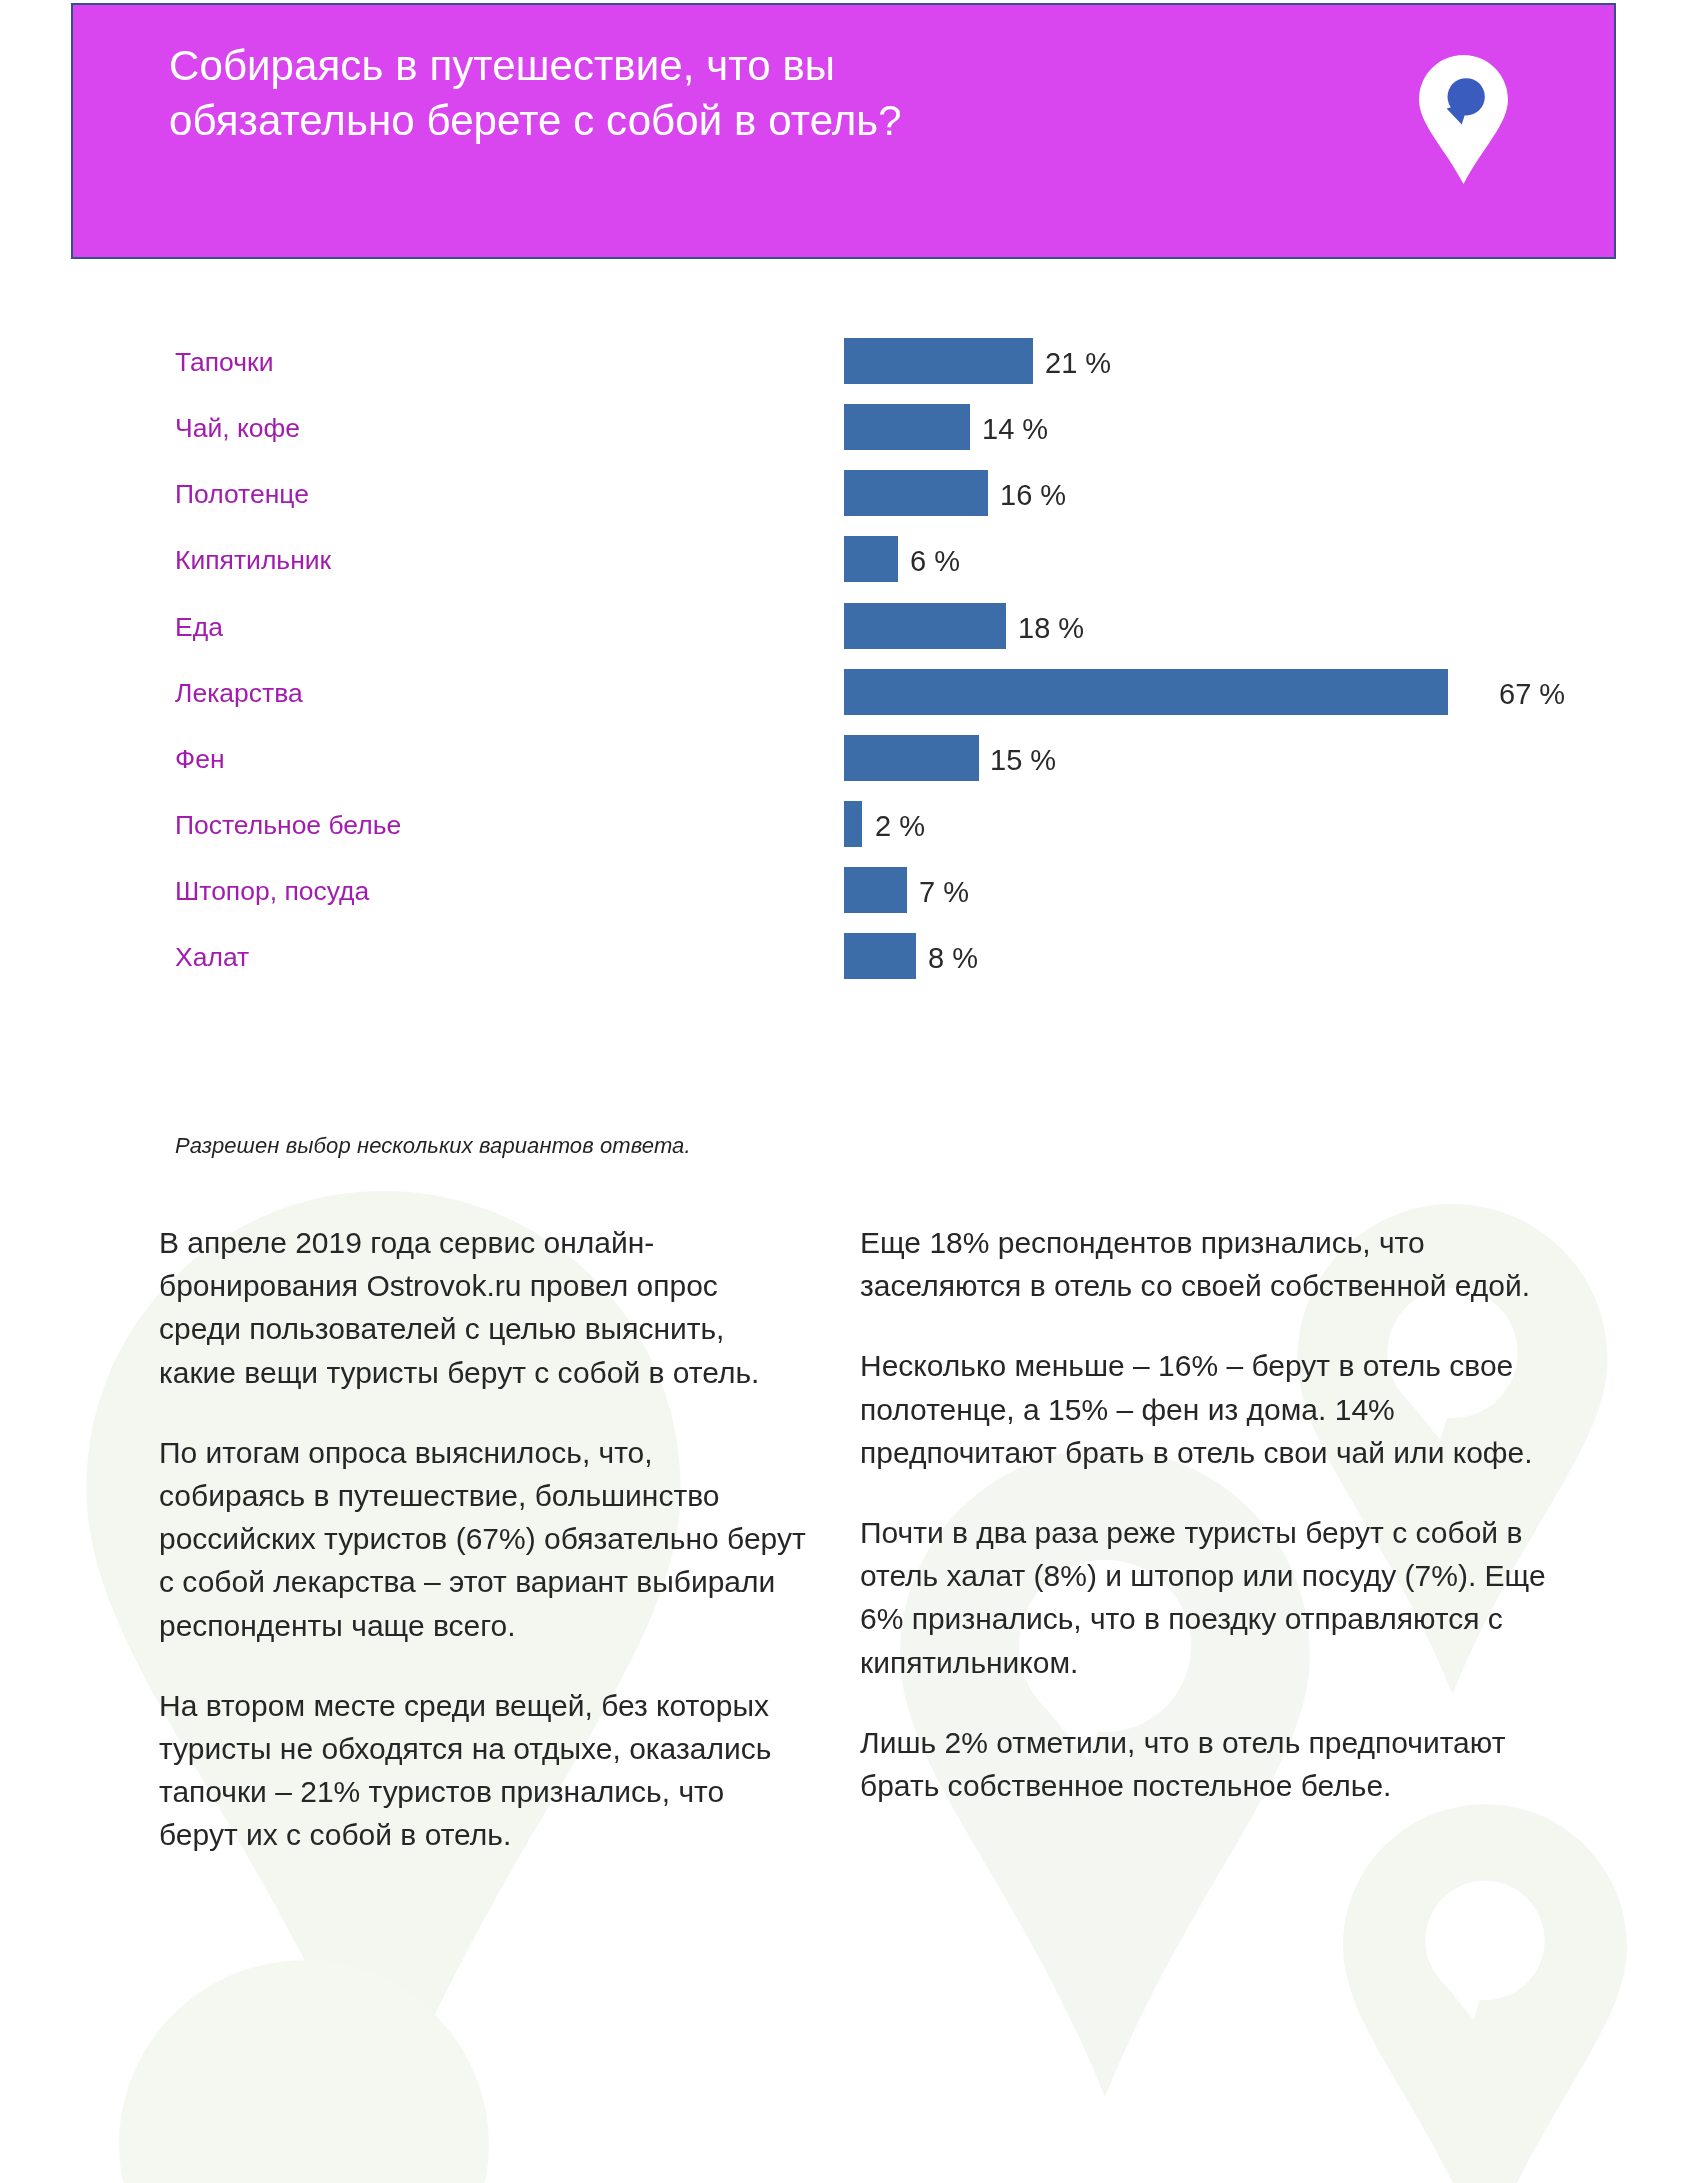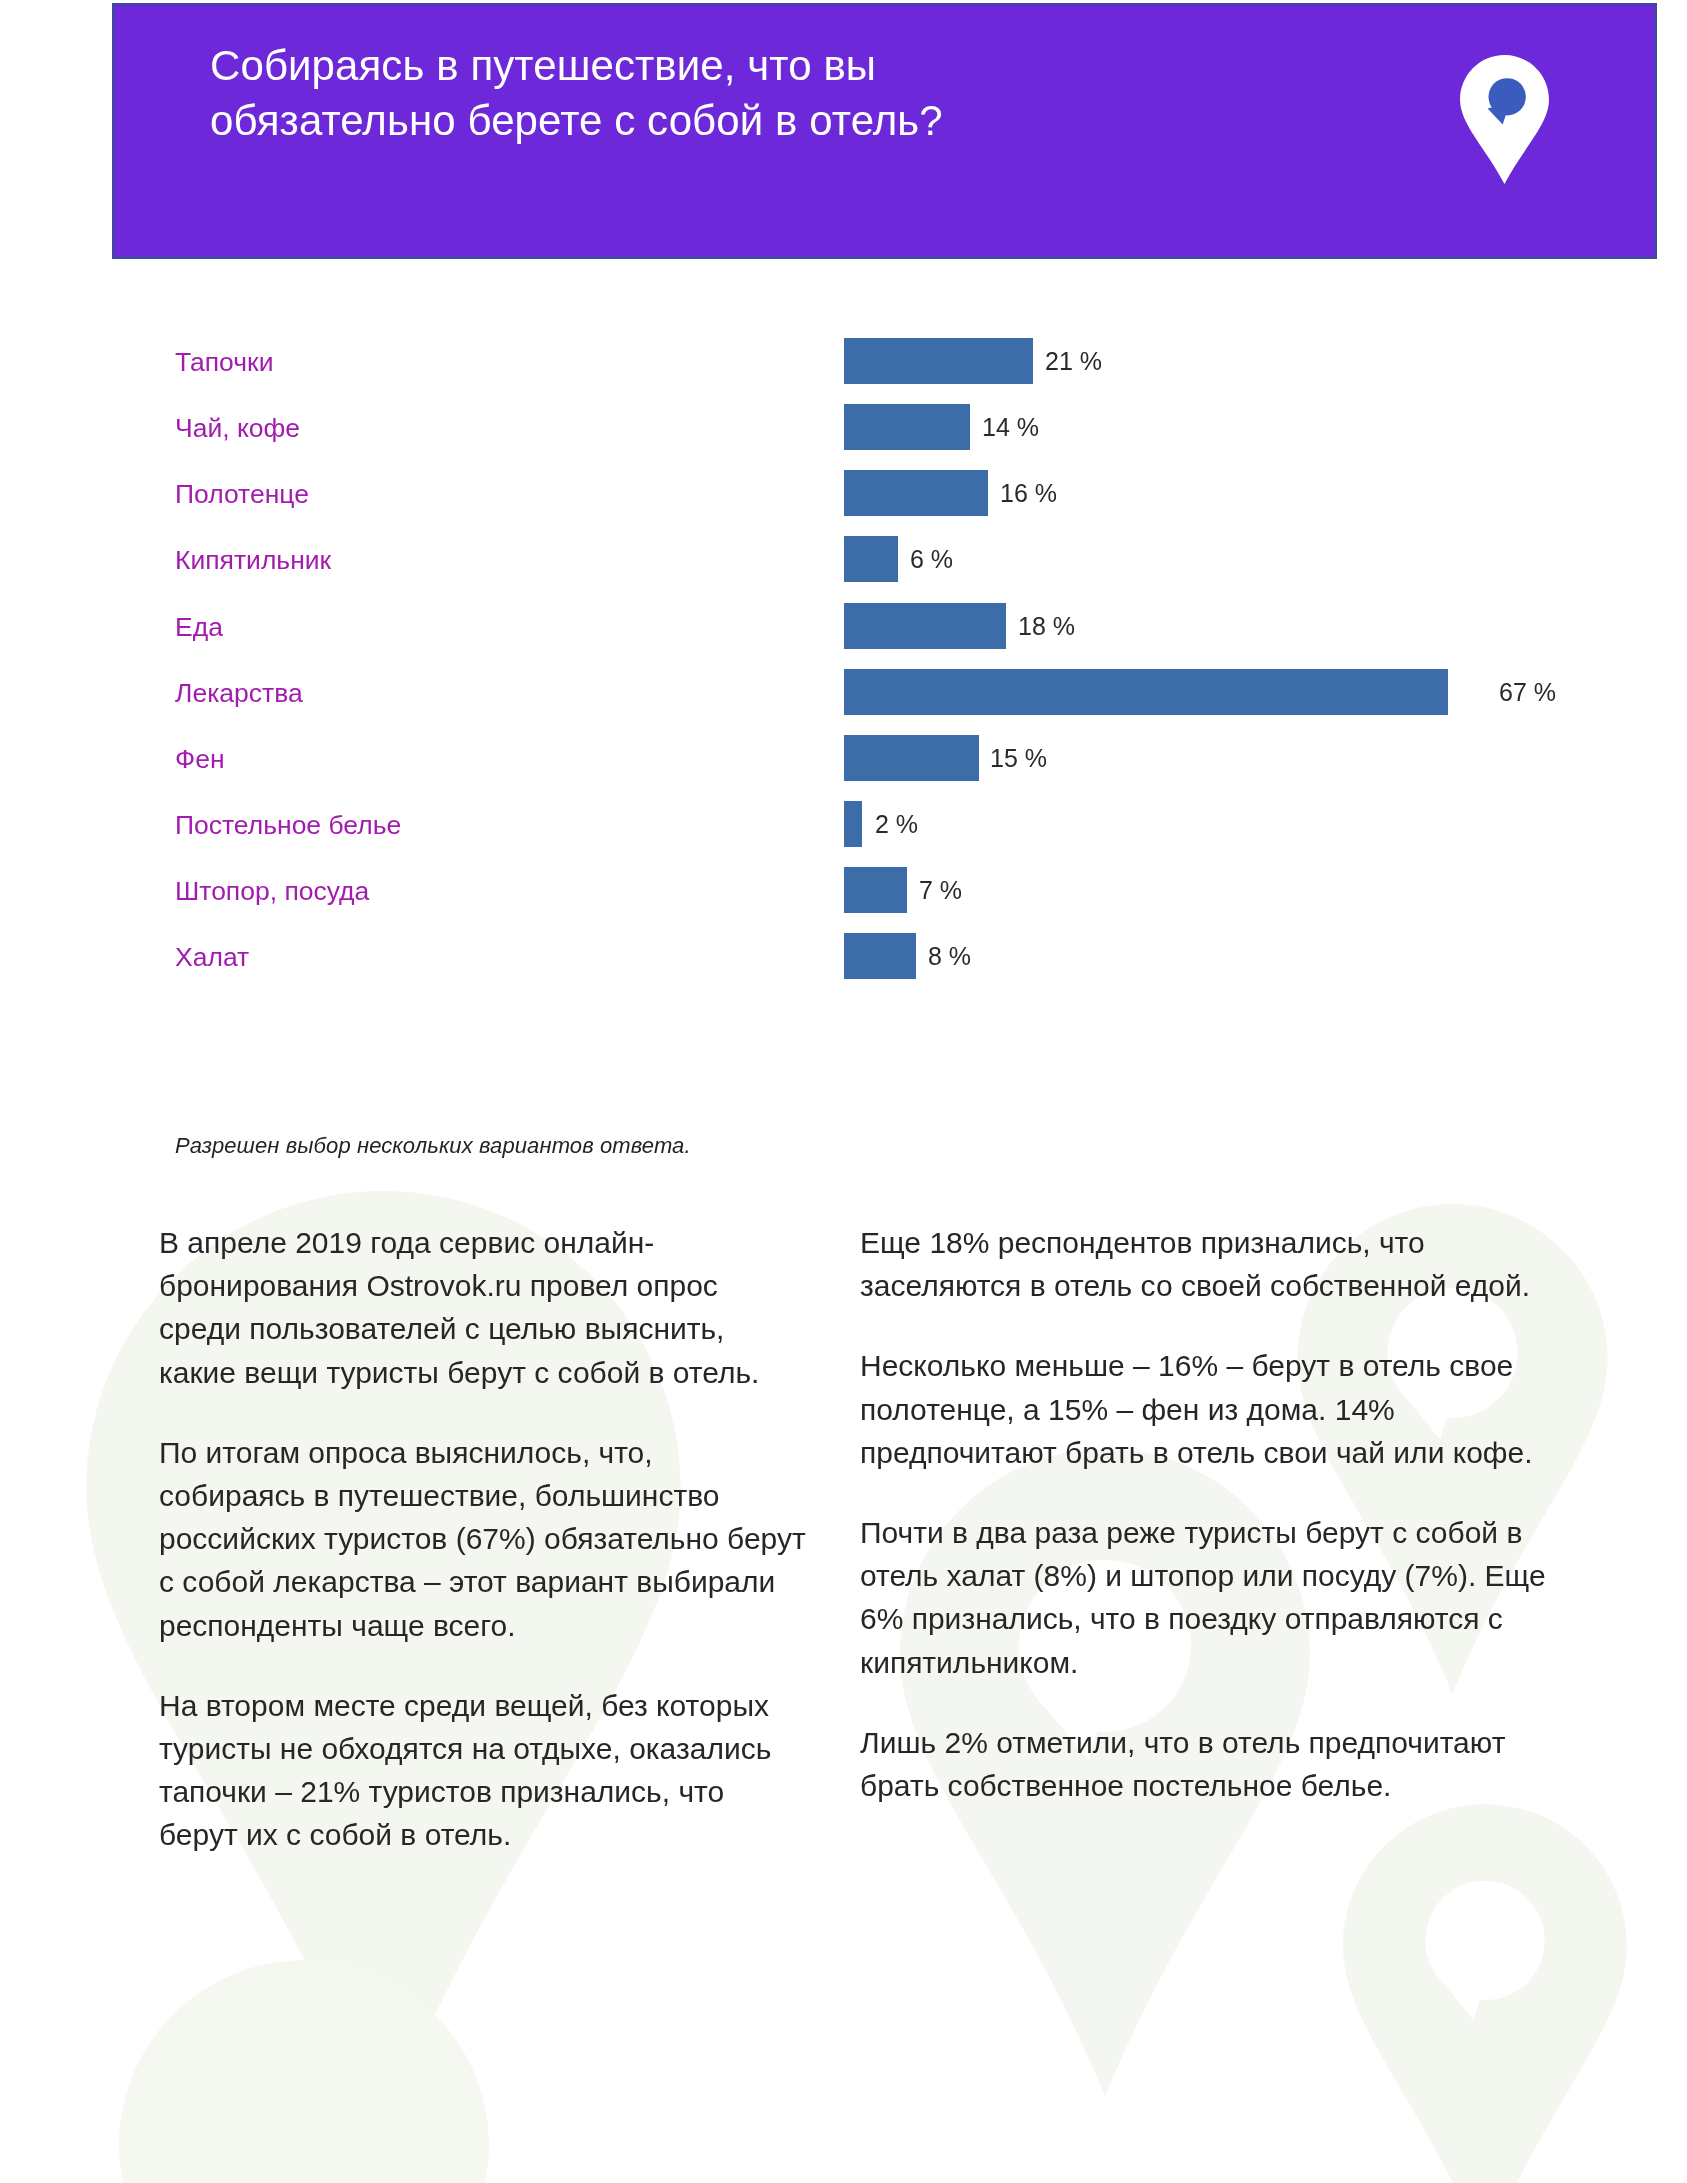--- a/index.html
+++ b/index.html
@@ -13,25 +13,24 @@
   .page{position:relative;width:1687px;height:2183px;overflow:hidden;}
 
   
   .wm{position:absolute;opacity:1;z-index:0;pointer-events:none;}
   .wm svg{display:block;}
 
   
   .header{
     position:absolute;left:71px;top:3.3px;
     width:1545px;height:256px;
-    background:#6d28d9;
+    background:#d946ef;
     border:2px solid #36508f;
     box-sizing:border-box;
     z-index:2;
-    margin-left:41px;
   }
   .header-title{
     position:absolute;left:96px;top:34px;width:1125px;
     color:#ffffff;
     font-size:42px;line-height:1.30;
     font-weight:400;
     letter-spacing:0.1px;
     white-space:pre-line;
   }
   .logo{
@@ -45,21 +44,21 @@
   .row-label{
     position:absolute;left:175px;top:16px;
     font-size:26.5px;color:#a21caf;white-space:nowrap;
   }
   .bar{
     position:absolute;left:844px;top:6.6px;height:46px;
     background:#3d6da9;
   }
   .bar-value{
     position:absolute;top:16px;
-    font-size:25px;color:#2a2a2a;white-space:nowrap;
+    font-size:29px;color:#2a2a2a;white-space:nowrap;
   }
 
   
   .footnote{
     position:absolute;left:175px;top:1133px;
     font-size:22px;font-style:italic;color:#232323;
     letter-spacing:0.1px;z-index:2;
   }
 
   

